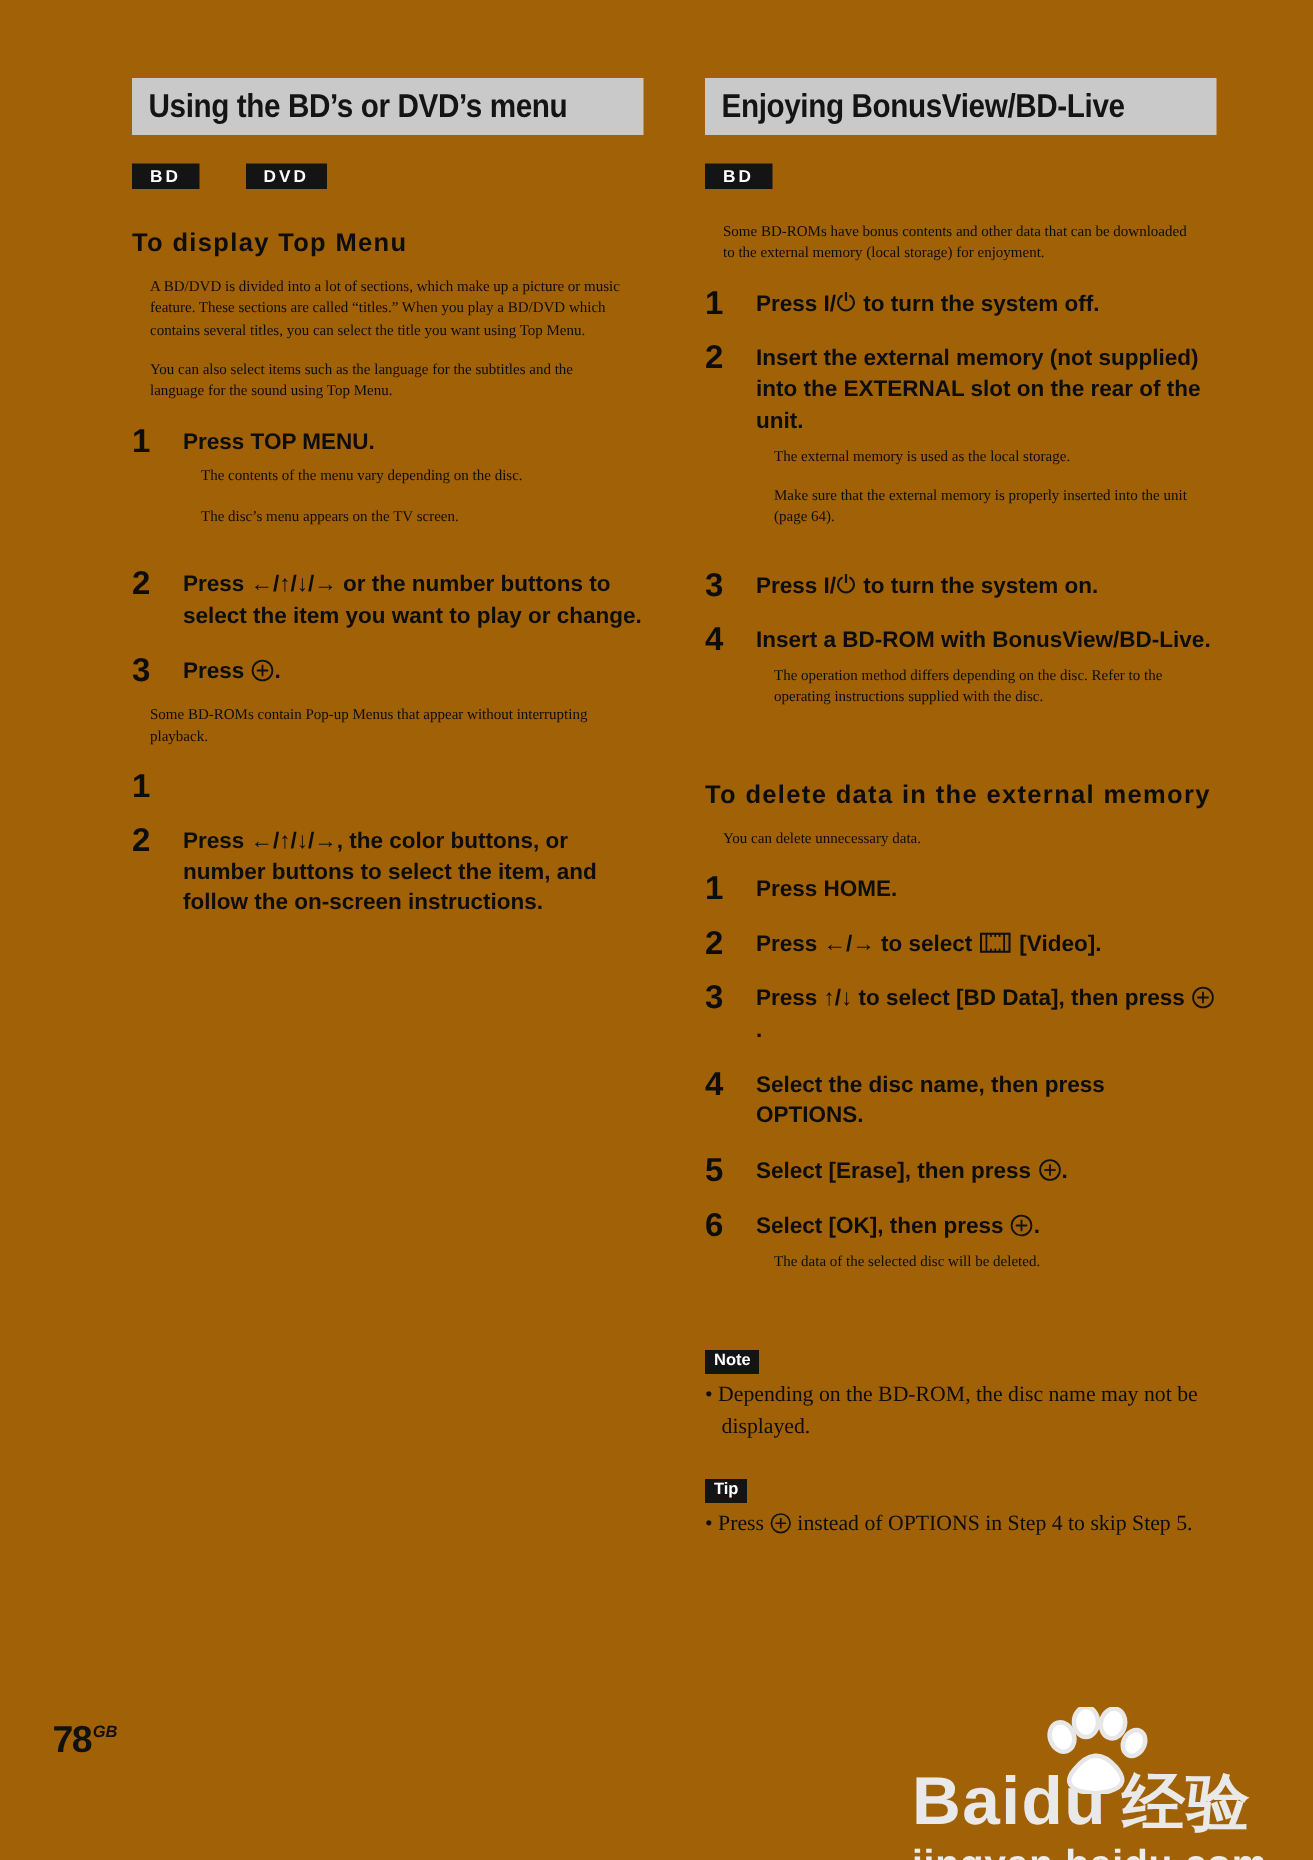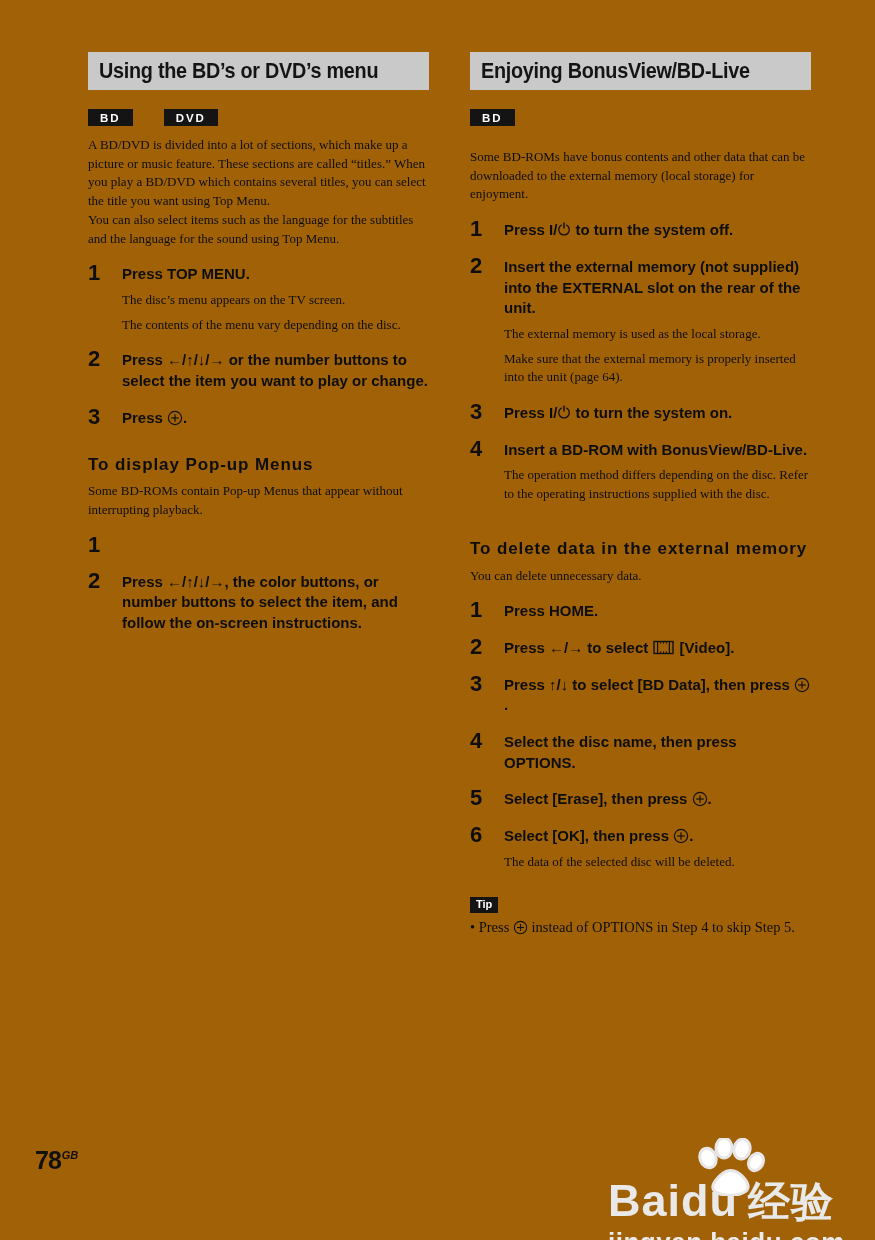--- a/index.html
+++ b/index.html
@@ -28,21 +28,21 @@
     height:17px; display:flex; align-items:center; justify-content:center;
     padding:0 12px; letter-spacing:2px;
   }
 
   .sub-title {
     font-size:17px; font-weight:bold; letter-spacing:.9px;
     margin:25px 0 7px; line-height:1.28; color:#0d0d0d;
   }
   .body, .detail {
     font-family:"Liberation Serif","DejaVu Serif",serif;
-    font-size:13px; line-height:1.44; margin:0; color:#0d0d0d;
+    font-size:10px; line-height:1.44; margin:12px; color:#0d0d0d;
   }
   .body + .body { margin-top:0; }
 
   .step { display:flex; margin-top:13px; }
   .step-num {
     width:34px; flex:none; font-size:22px; font-weight:bold; line-height:1.05;
     letter-spacing:-1px; color:#0d0d0d;
   }
   .step-body { flex:1; padding-top:3px; }
   .step-label { font-size:15px; font-weight:bold; line-height:1.38; color:#0d0d0d; }
@@ -87,29 +87,30 @@
 
     <div class="section-header">
       <span class="hdr-text">Using the BD’s or DVD’s menu</span>
     </div>
 
     <div class="badge-row">
       <span class="disc-badge">BD</span>
       <span class="disc-badge">DVD</span>
     </div>
 
+    <div class="sub-title">To display Top Menu</div>
     <p class="body">A BD/DVD is divided into a lot of sections, which make up a picture or music feature. These sections are called “titles.” When you play a BD/DVD which contains several titles, you can select the title you want using Top Menu.</p>
     <p class="body">You can also select items such as the language for the subtitles and the language for the sound using Top Menu.</p>
 
     <div class="step">
       <div class="step-num">1</div>
       <div class="step-body">
         <div class="step-label">Press TOP MENU.</div>
+        <p class="detail">The contents of the menu vary depending on the disc.</p>
         <p class="detail">The disc’s menu appears on the TV screen.</p>
-        <p class="detail">The contents of the menu vary depending on the disc.</p>
       </div>
     </div>
 
     <div class="step">
       <div class="step-num">2</div>
       <div class="step-body">
         <div class="step-label">Press ←/↑/↓/→ or the number buttons to select the item you want to play or change.</div>
       </div>
     </div>
 
@@ -119,21 +120,20 @@
         <div class="step-label">
           <span>Press </span><svg class="icon" width="16" height="16" viewBox="0 0 16 16">
               <circle cx="8" cy="8" r="6.6" fill="none" stroke="#111" stroke-width="1.2"></circle>
               <line x1="8" y1="4.2" x2="8" y2="11.8" stroke="#111" stroke-width="1.2"></line>
               <line x1="4.2" y1="8" x2="11.8" y2="8" stroke="#111" stroke-width="1.2"></line>
             </svg><span>.</span>
         </div>
       </div>
     </div>
 
-    <div class="sub-title">To display Pop-up Menus</div>
     <p class="body">Some BD-ROMs contain Pop-up Menus that appear without interrupting playback.</p>
 
     <div class="step">
       <div class="step-num">1</div>
       <div class="step-body">
       </div>
     </div>
 
     <div class="step">
       <div class="step-num">2</div>
@@ -266,20 +266,24 @@
           <span>Select [OK], then press </span><svg class="icon" width="16" height="16" viewBox="0 0 16 16">
               <circle cx="8" cy="8" r="6.6" fill="none" stroke="#111" stroke-width="1.2"></circle>
               <line x1="8" y1="4.2" x2="8" y2="11.8" stroke="#111" stroke-width="1.2"></line>
               <line x1="4.2" y1="8" x2="11.8" y2="8" stroke="#111" stroke-width="1.2"></line>
             </svg><span>.</span>
         </div>
         <p class="detail">The data of the selected disc will be deleted.</p>
       </div>
     </div>
 
+    <div class="note-block">
+      <span class="nt-badge">Note</span>
+      <p class="nt-item">Depending on the BD-ROM, the disc name may not be displayed.</p>
+    </div>
 
     <div class="tip-block">
       <span class="nt-badge">Tip</span>
       <p class="nt-item">
         <span>Press </span><svg class="icon" width="15" height="15" viewBox="0 0 16 16">
             <circle cx="8" cy="8" r="6.6" fill="none" stroke="#111" stroke-width="1.2"></circle>
             <line x1="8" y1="4.2" x2="8" y2="11.8" stroke="#111" stroke-width="1.2"></line>
             <line x1="4.2" y1="8" x2="11.8" y2="8" stroke="#111" stroke-width="1.2"></line>
           </svg><span> instead of OPTIONS in Step 4 to skip Step 5.</span>
       </p>

